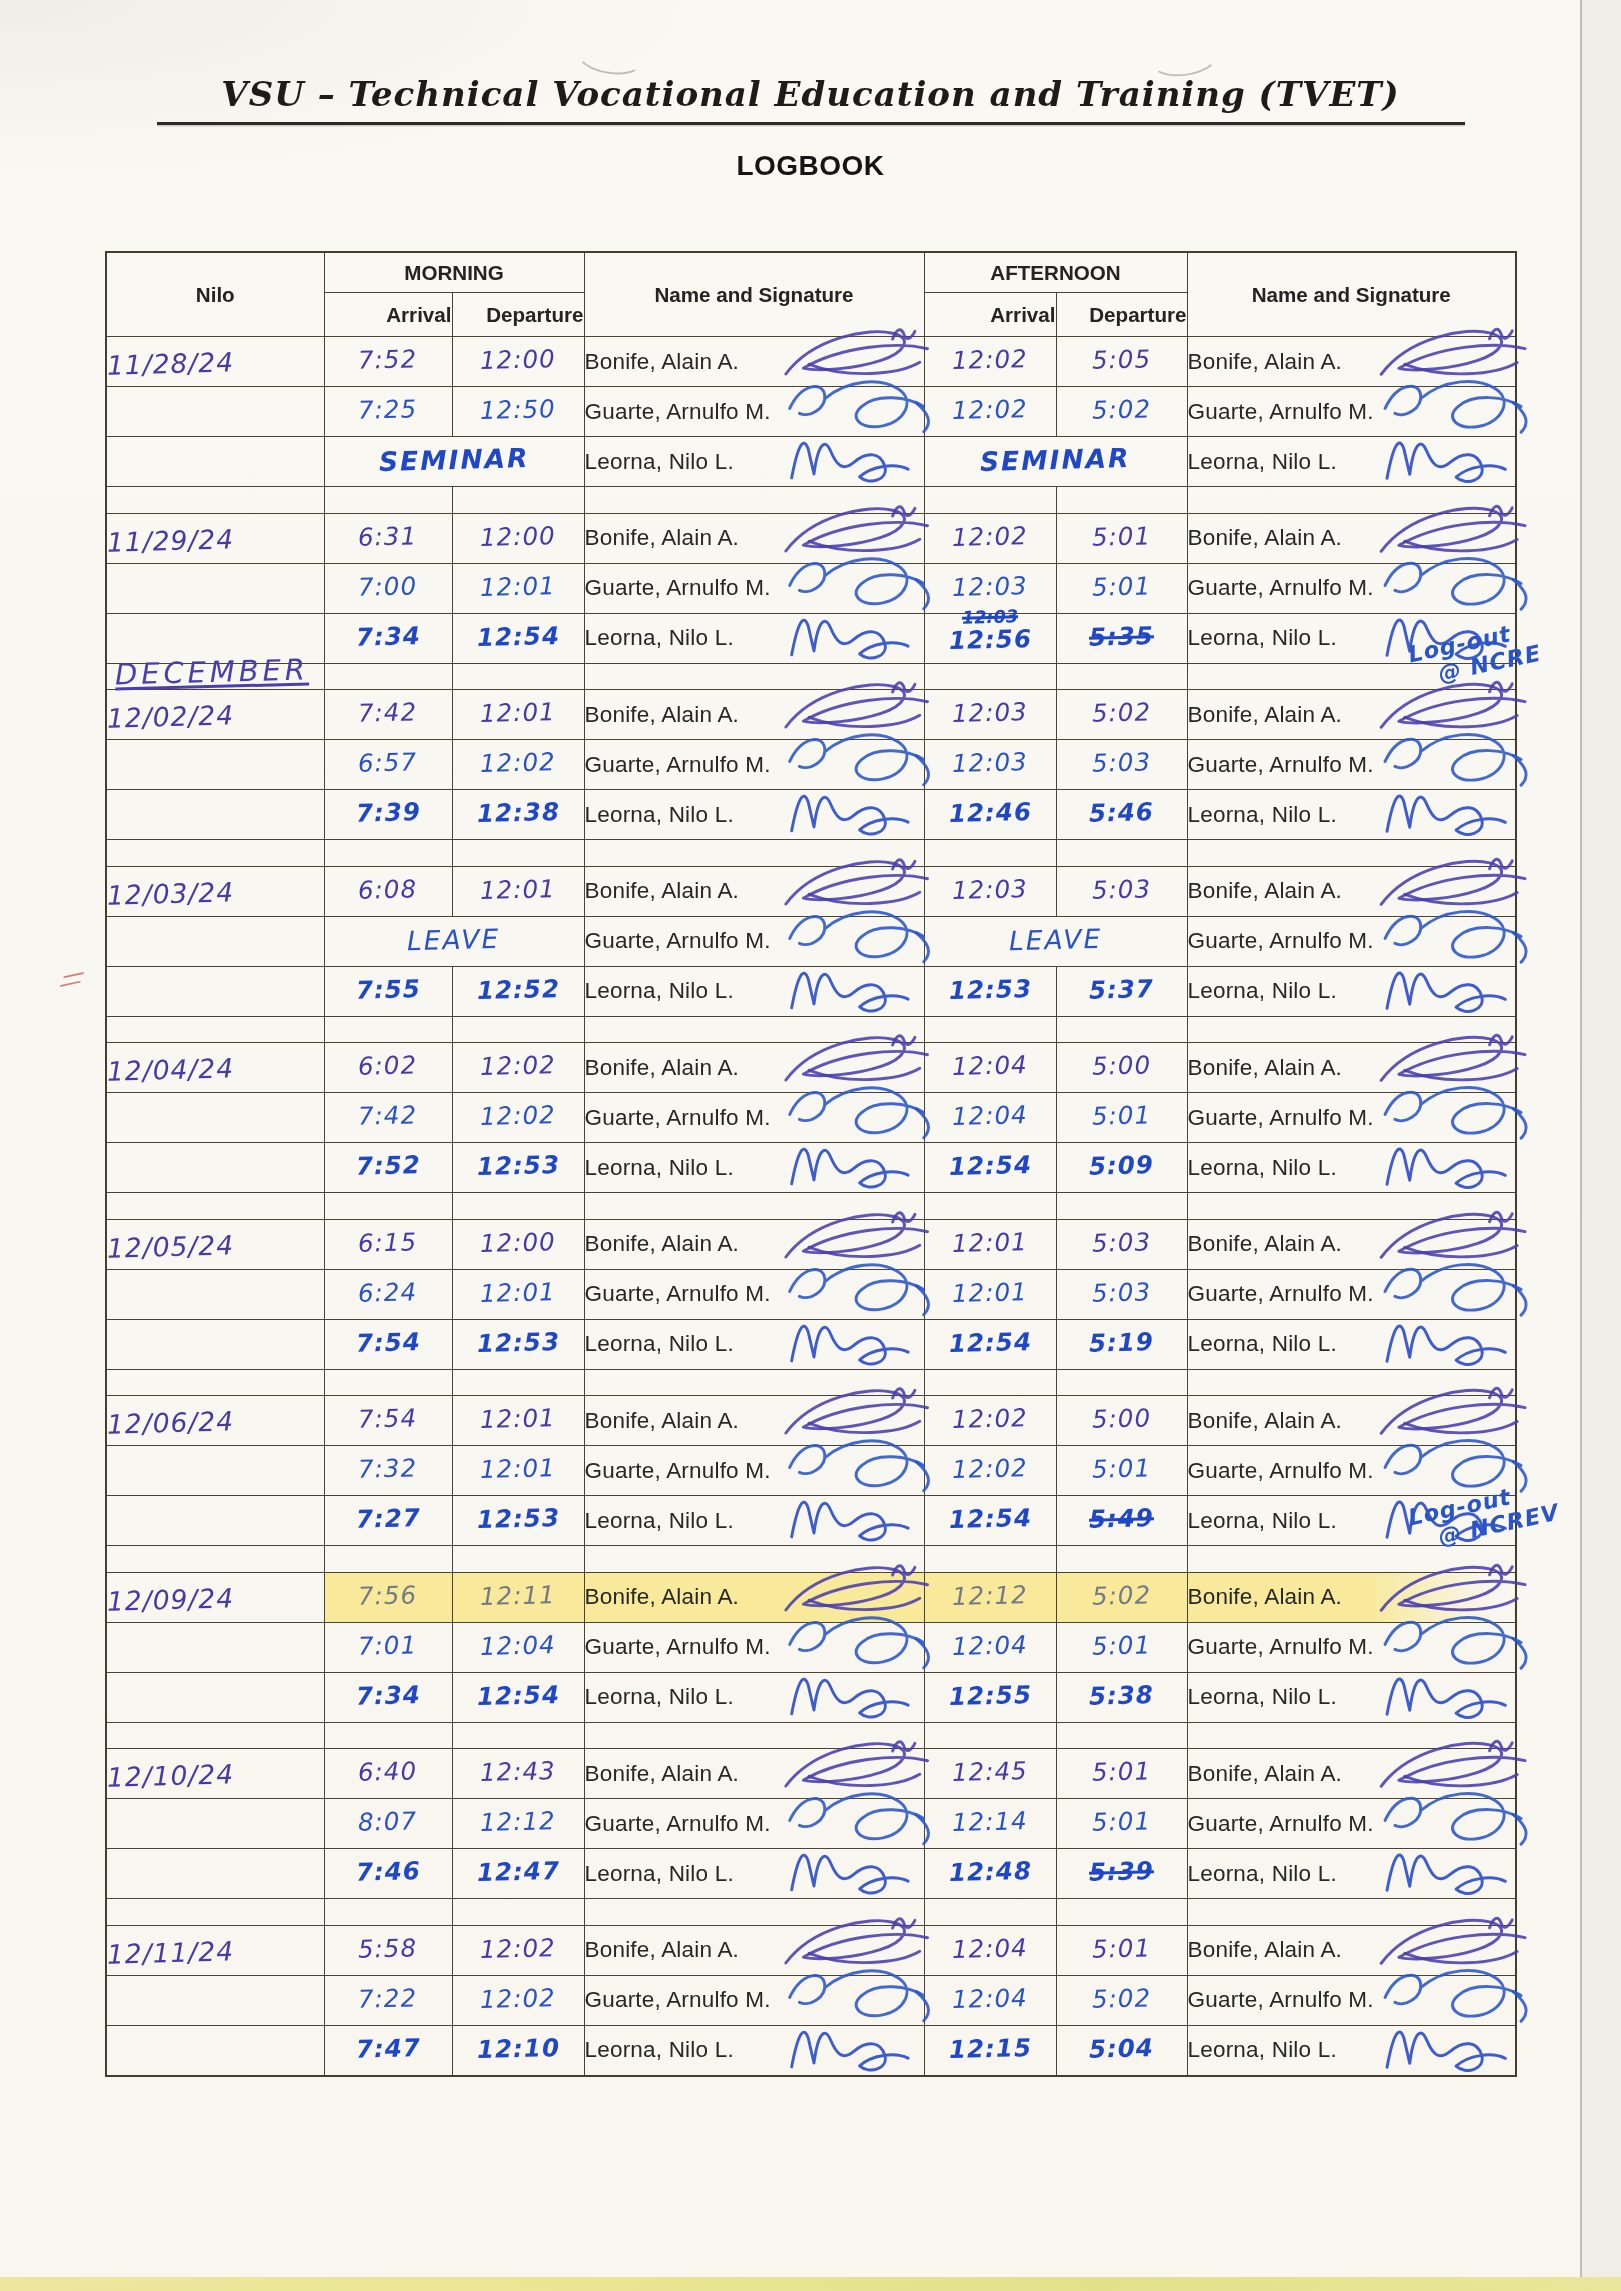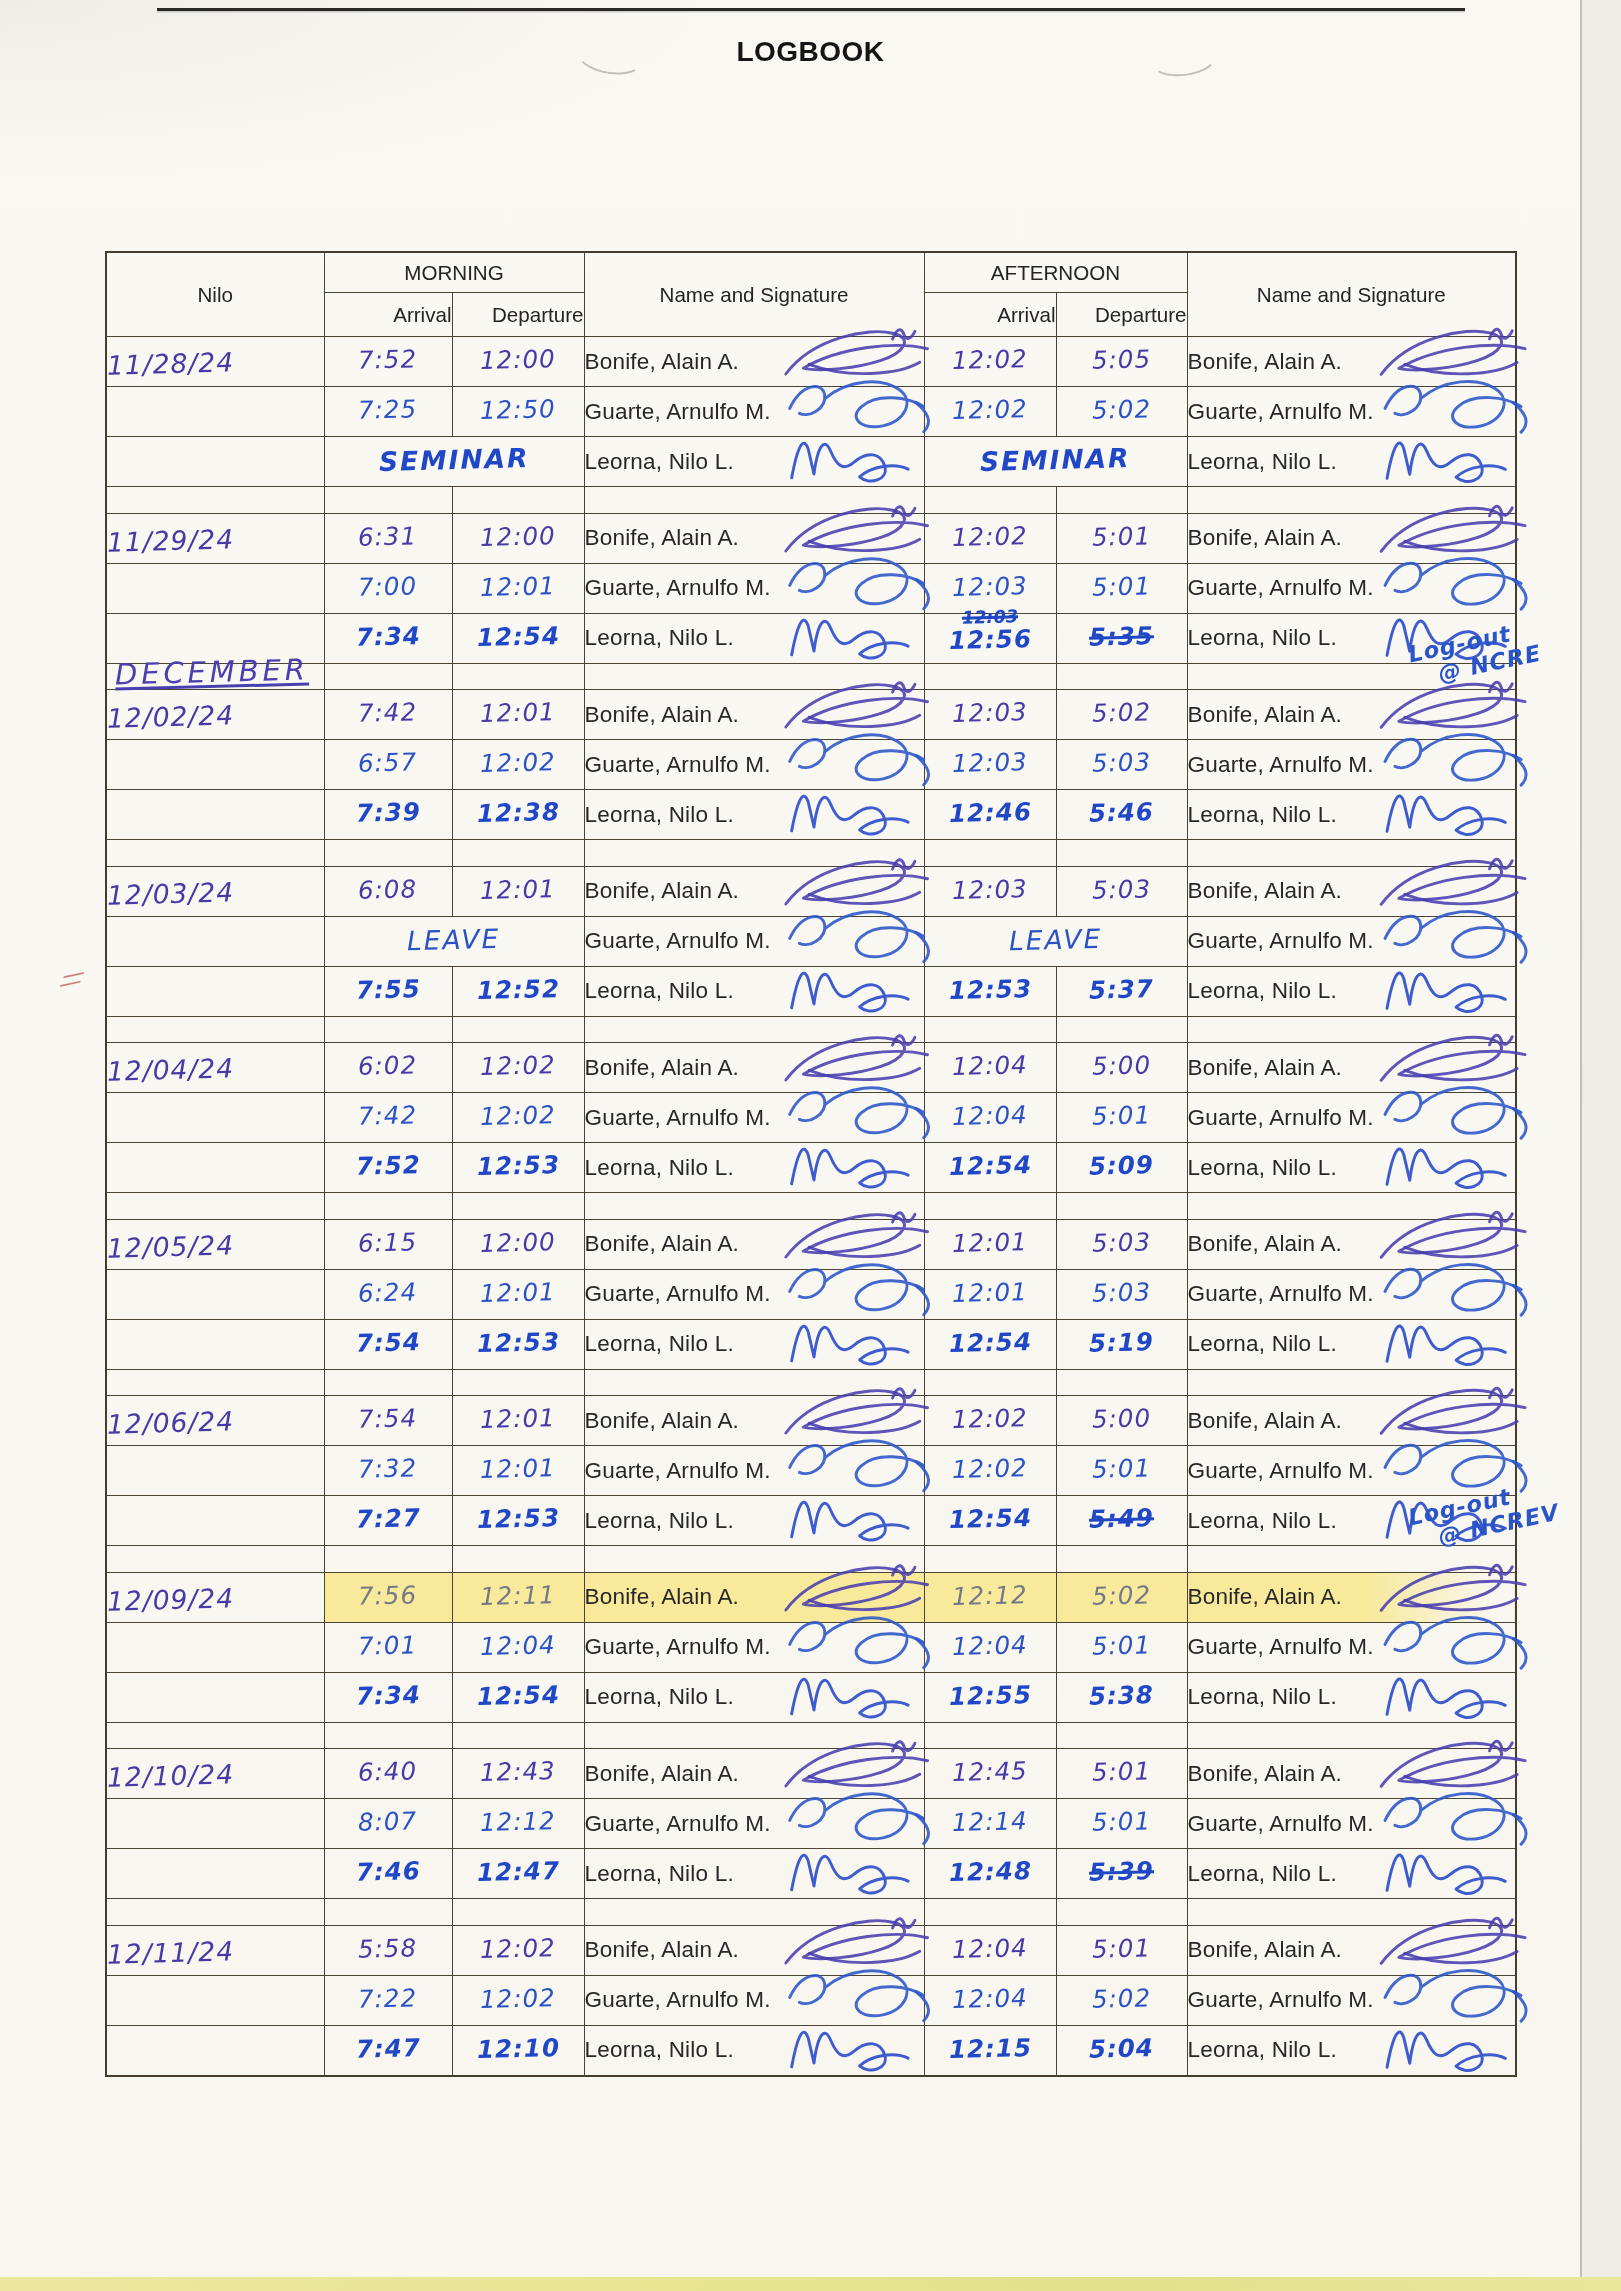--- a/index.html
+++ b/index.html
@@ -35,21 +35,21 @@
   .logbook-title{margin-top:25.5px;text-align:center;font-weight:700;font-size:28px;color:#151515;letter-spacing:0.5px;}
 
   
   table.logbook{
     position:absolute;left:105px;top:251px;width:1411px;
     border-collapse:collapse;table-layout:fixed;
     background:transparent;
   }
   .logbook th,.logbook td{border:1.6px solid #4b4434;padding:0;}
   .logbook{border:2.5px solid #443e2f;}
-  .logbook thead th{font-weight:400;color:#242424;background:transparent;}
+  .logbook thead th{font-weight:700;color:#242424;background:transparent;}
   .hr1 th{height:39px;font-size:20.6px;}
   .hr2 th{height:43px;font-size:20.6px;text-align:right;}
   .h-date,.h-name{font-size:21.6px;}
 
   tr.row-data td{height:49px;overflow:visible;}
   tr.row-sep td{height:25.5px;}
 
   .c-date{position:relative;text-align:left;padding-left:9.8px;overflow:visible;}
   .c-time{text-align:center;position:relative;}
   .c-name{position:relative;text-align:left;padding-left:13.7px;overflow:visible;}
@@ -92,20 +92,21 @@
 </style>
 </head>
 <body>
 
 <div class="page">
 
   <div class="curl c1"></div>
   <div class="curl c2"></div>
   <div class="left-mark"></div>
 
+  <div class="org-title">VSU – Technical Vocational Education and Training (TVET)</div>
   <div class="title-rule"></div>
   <div class="logbook-title">LOGBOOK</div>
 
   <table class="logbook">
     <colgroup>
       <col style="width:218px">
         <col style="width:128px">
         <col style="width:132px">
       <col style="width:340px">
         <col style="width:132px">

